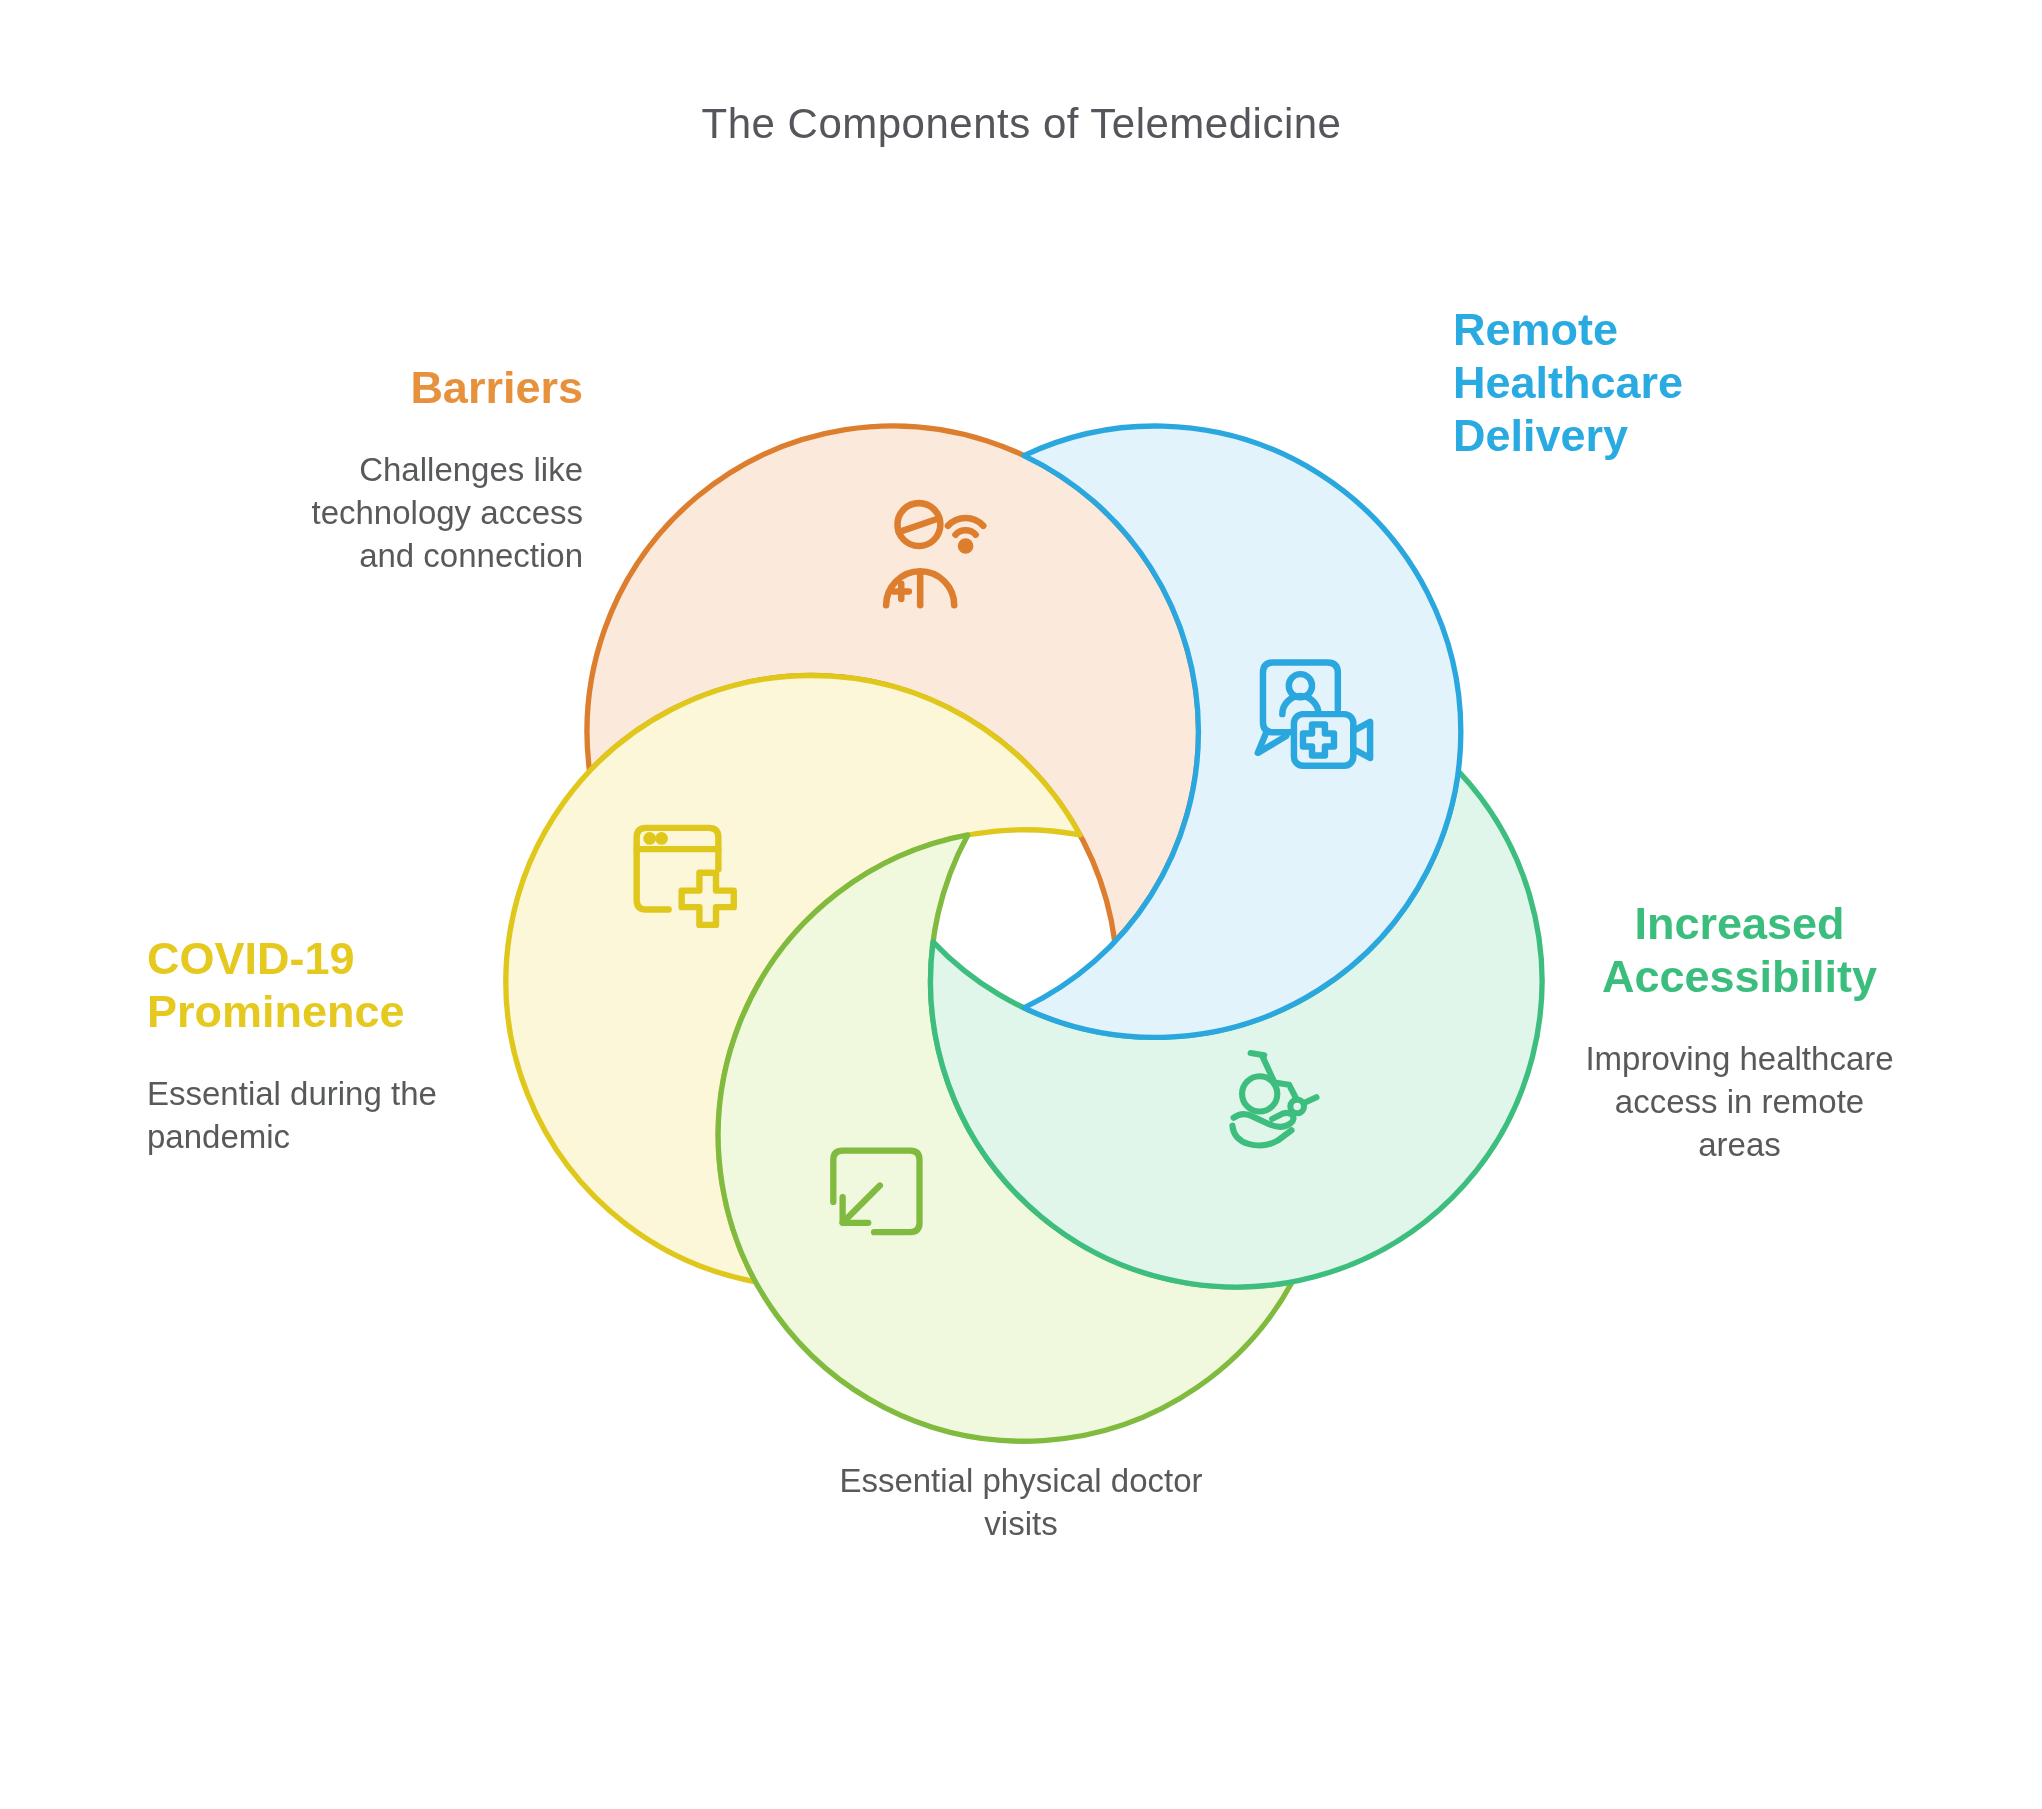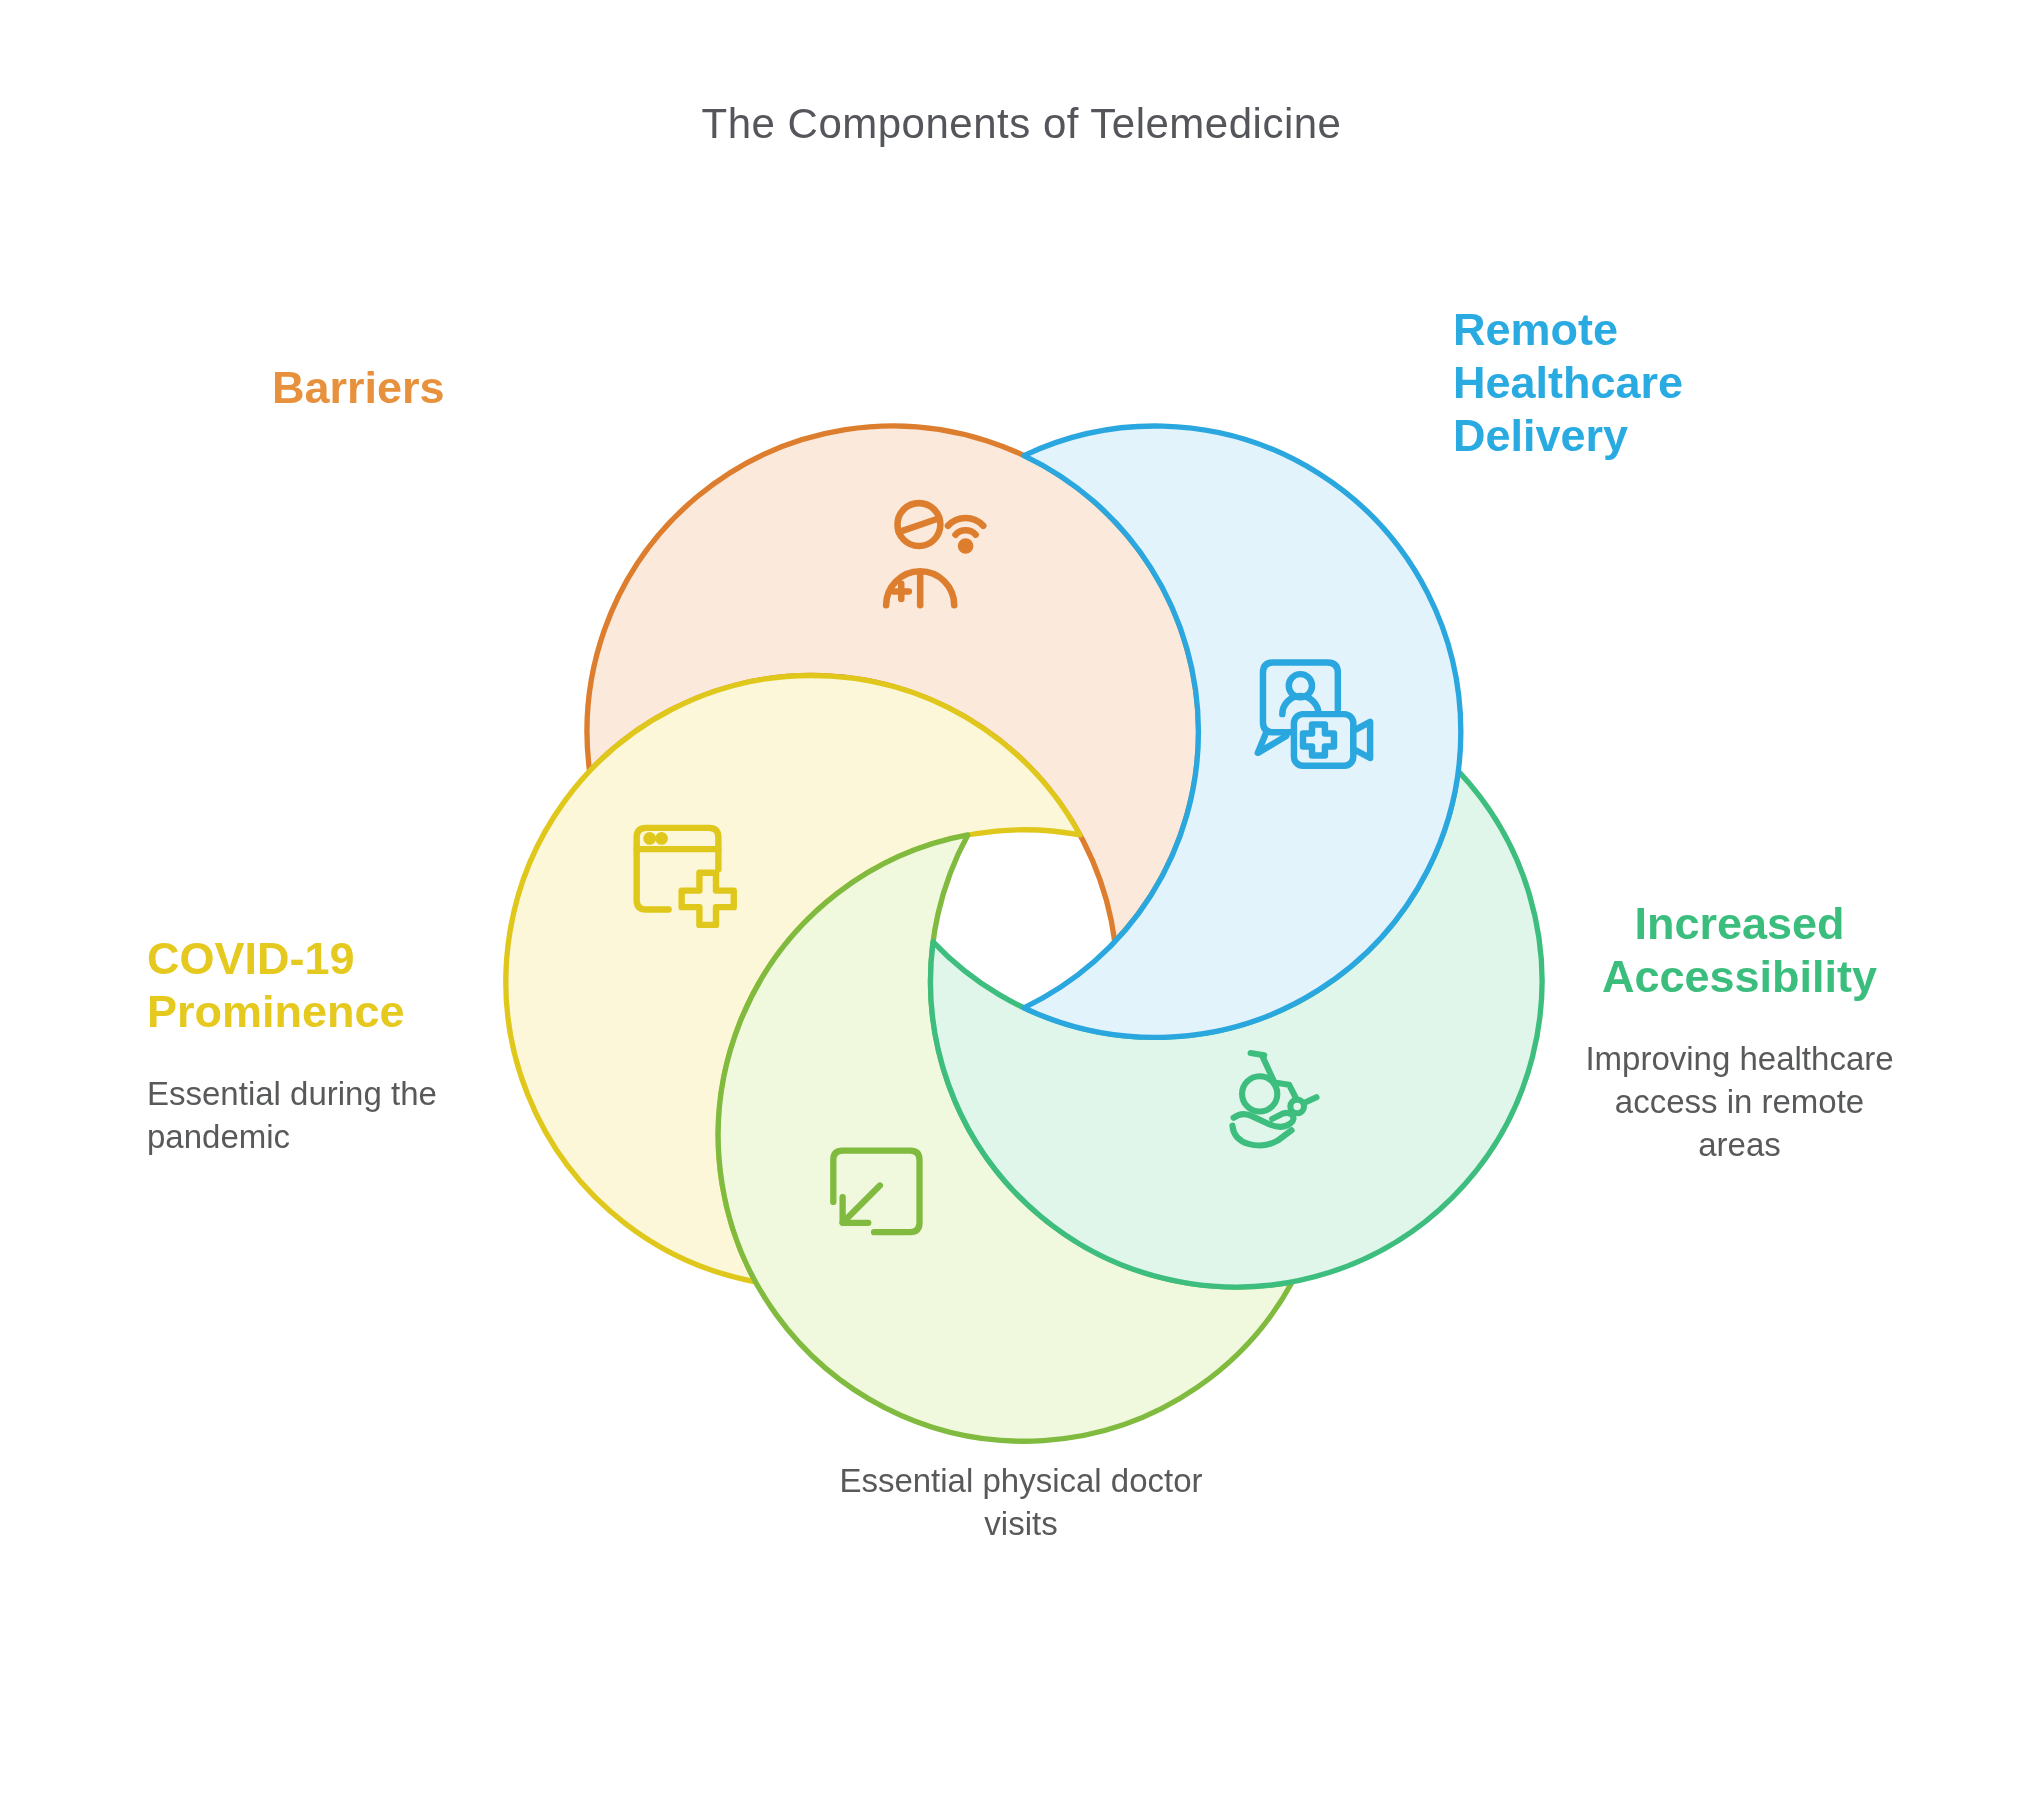--- a/index.html
+++ b/index.html
@@ -6,21 +6,21 @@
   body{font-family:"Liberation Sans", sans-serif;}
   .stage{position:relative;width:2043px;height:1810px;overflow:hidden;background:#ffffff;}
   .stage svg.diagram{position:absolute;left:0;top:0;width:2043px;height:1810px;}
   .page-title{
     position:absolute;left:0;top:100px;width:2043px;
     text-align:center;font-size:42px;font-weight:400;color:#54565B;letter-spacing:0.5px;
   }
   .label-block{position:absolute;}
   .label-block h2{font-size:45px;font-weight:700;line-height:1.18;margin:12px 0 35px 0;}
   .label-block p{font-size:33px;line-height:1.3;color:#58595B;margin:0;}
-  .lb-barriers{left:272px;top:349px;width:311px;}
+  .lb-barriers{left:272px;top:349px;width:311px;text-align:right;}
   .lb-remote{left:1453px;top:291px;width:320px;text-align:left;}
   .lb-access{left:1577px;top:885px;width:325px;text-align:center;}
   .lb-reduced{left:832px;top:1460px;width:378px;text-align:center;}
   .lb-covid{left:147px;top:920px;width:315px;text-align:left;}
 </style>
 </head>
 <body>
 
 <div class="stage">
 
@@ -69,20 +69,21 @@
         <circle cx="20" cy="18" r="2.7" stroke="#E0C71B" stroke-width="5.4" stroke-linecap="round" stroke-linejoin="round" fill="#E0C71B"></circle>
         <circle cx="30" cy="18" r="2.7" stroke="#E0C71B" stroke-width="5.4" stroke-linecap="round" stroke-linejoin="round" fill="#E0C71B"></circle>
         <path d="M 62 47 H 76 V 62 H 91 V 76 H 76 V 91 H 62 V 76 H 47 V 62 H 62 Z" stroke="#E0C71B" stroke-width="5.4" stroke-linecap="round" stroke-linejoin="round" fill="none"></path>
       </g>
     </svg>
 
   <div class="page-title">The Components of Telemedicine</div>
 
   <div class="label-block lb-barriers">
     <h2 style="color: rgb(232, 145, 60);">Barriers</h2>
+    <p>Challenges like technology access and connection</p>
   </div>
 
   <div class="label-block lb-remote">
     <h2 style="color: rgb(41, 171, 226);">Remote Healthcare Delivery</h2>
   </div>
 
   <div class="label-block lb-access">
     <h2 style="color: rgb(59, 190, 125);">Increased Accessibility</h2>
     <p>Improving healthcare access in remote areas</p>
   </div>

